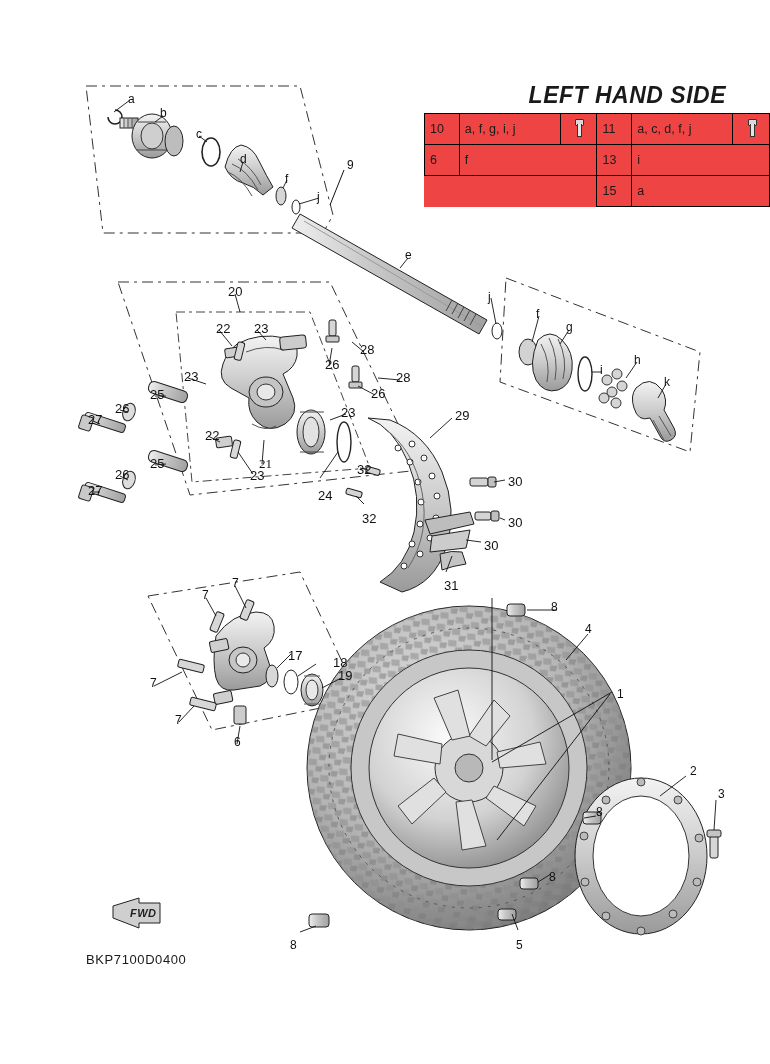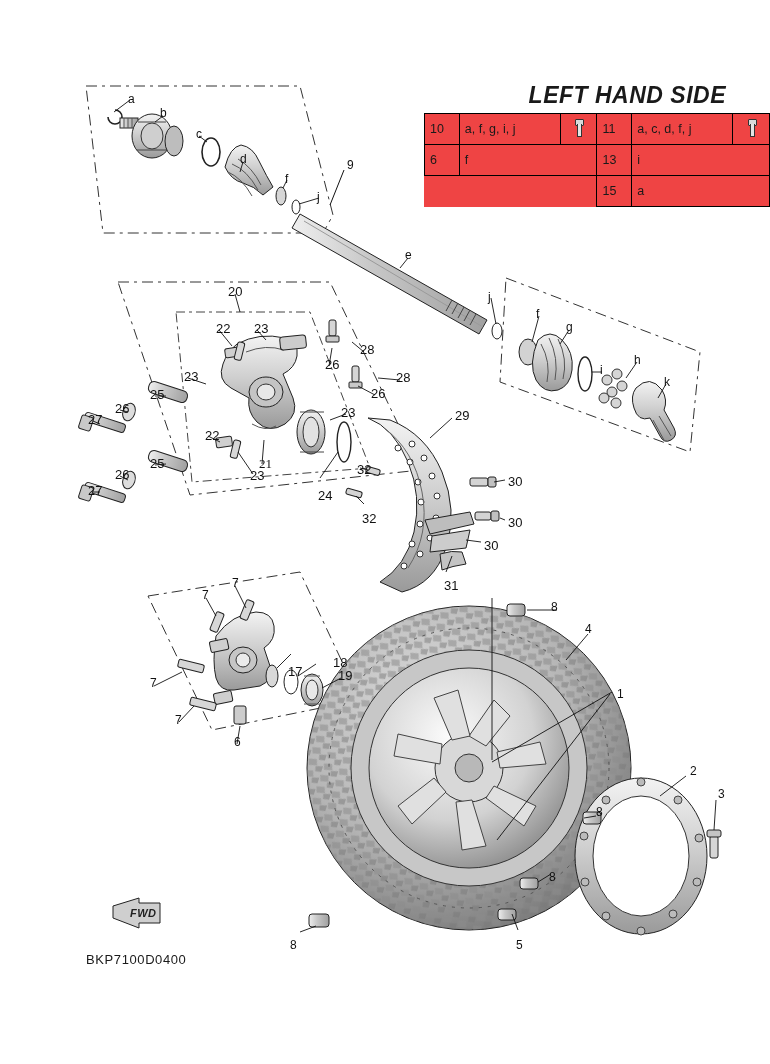--- a/index.html
+++ b/index.html
@@ -510,21 +510,21 @@
       <div class="lbl" style="left: 484px; top: 538px;">30</div>
       <div class="lbl" style="left: 444px; top: 578px;">31</div>
       <div class="lbl" style="left: 362px; top: 511px;">32</div>
       <div class="lbl" style="left: 150px; top: 456px;">25</div>
       <div class="lbl" style="left: 115px; top: 467px;">26</div>
       <div class="lbl" style="left: 88px; top: 483px;">27</div>
       <div class="lbl small" style="left: 232px; top: 576px;">7</div>
       <div class="lbl small" style="left: 202px; top: 588px;">7</div>
       <div class="lbl small" style="left: 150px; top: 676px;">7</div>
       <div class="lbl small" style="left: 175px; top: 713px;">7</div>
-      <div class="lbl" style="left: 288px; top: 664px;">17</div>
+      <div class="lbl" style="left: 288px; top: 648px;">17</div>
       <div class="lbl" style="left: 313px; top: 655px; margin-left: 20px;">18</div>
       <div class="lbl" style="left: 338px; top: 668px;">19</div>
       <div class="lbl small" style="left: 234px; top: 735px;">6</div>
       <div class="lbl small" style="left: 551px; top: 600px;">8</div>
       <div class="lbl small" style="left: 585px; top: 622px;">4</div>
       <div class="lbl small" style="left: 617px; top: 687px;">1</div>
       <div class="lbl small" style="left: 690px; top: 764px;">2</div>
       <div class="lbl small" style="left: 718px; top: 787px;">3</div>
       <div class="lbl small" style="left: 596px; top: 805px;">8</div>
       <div class="lbl small" style="left: 549px; top: 870px;">8</div>

